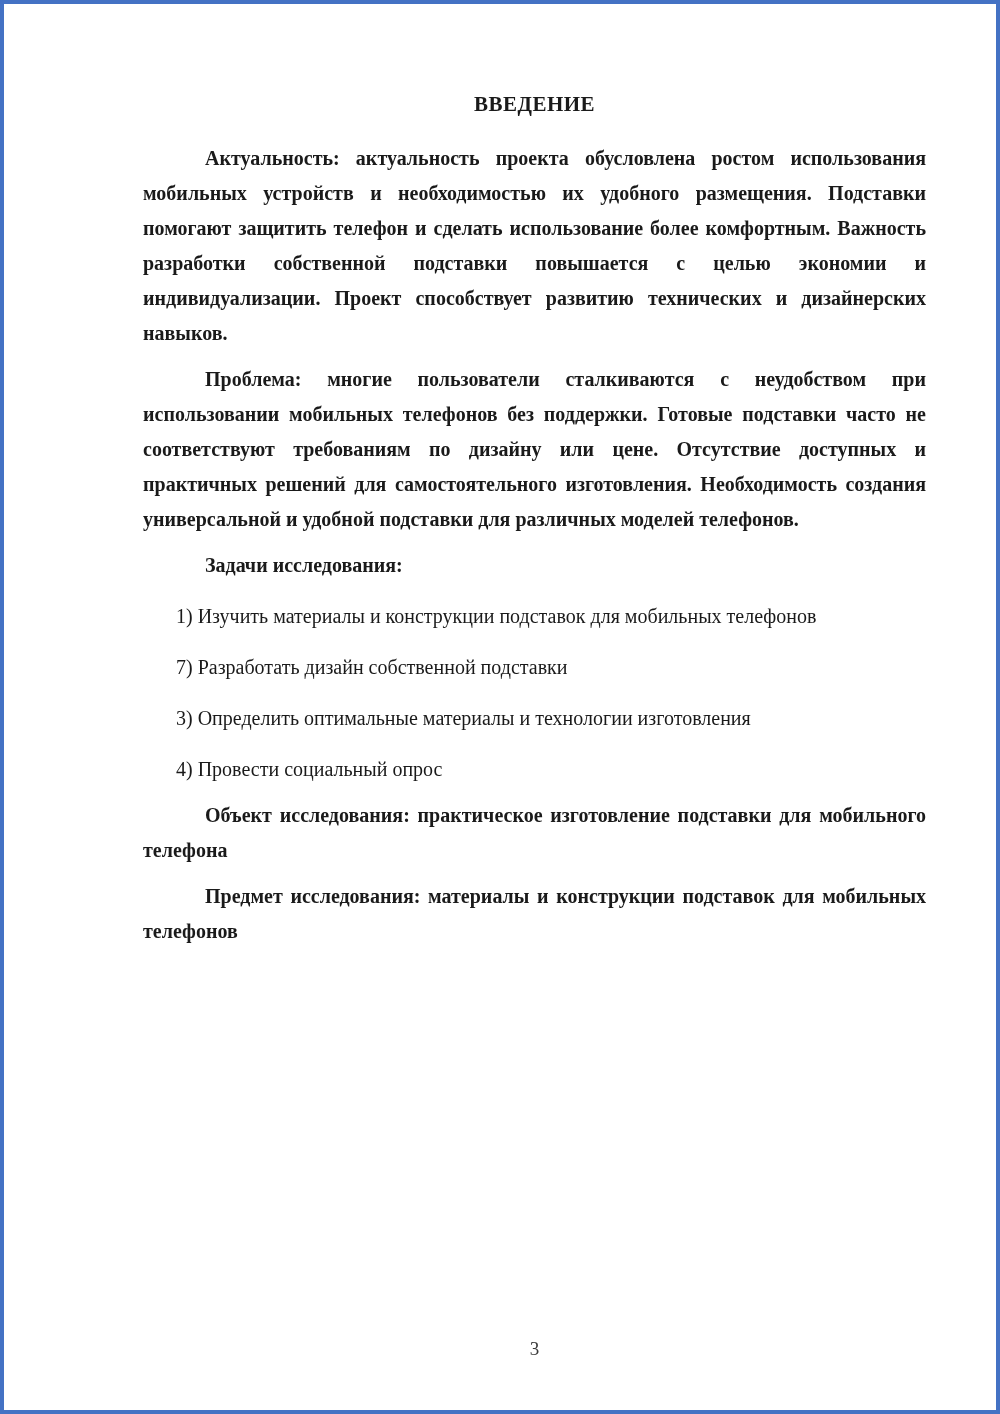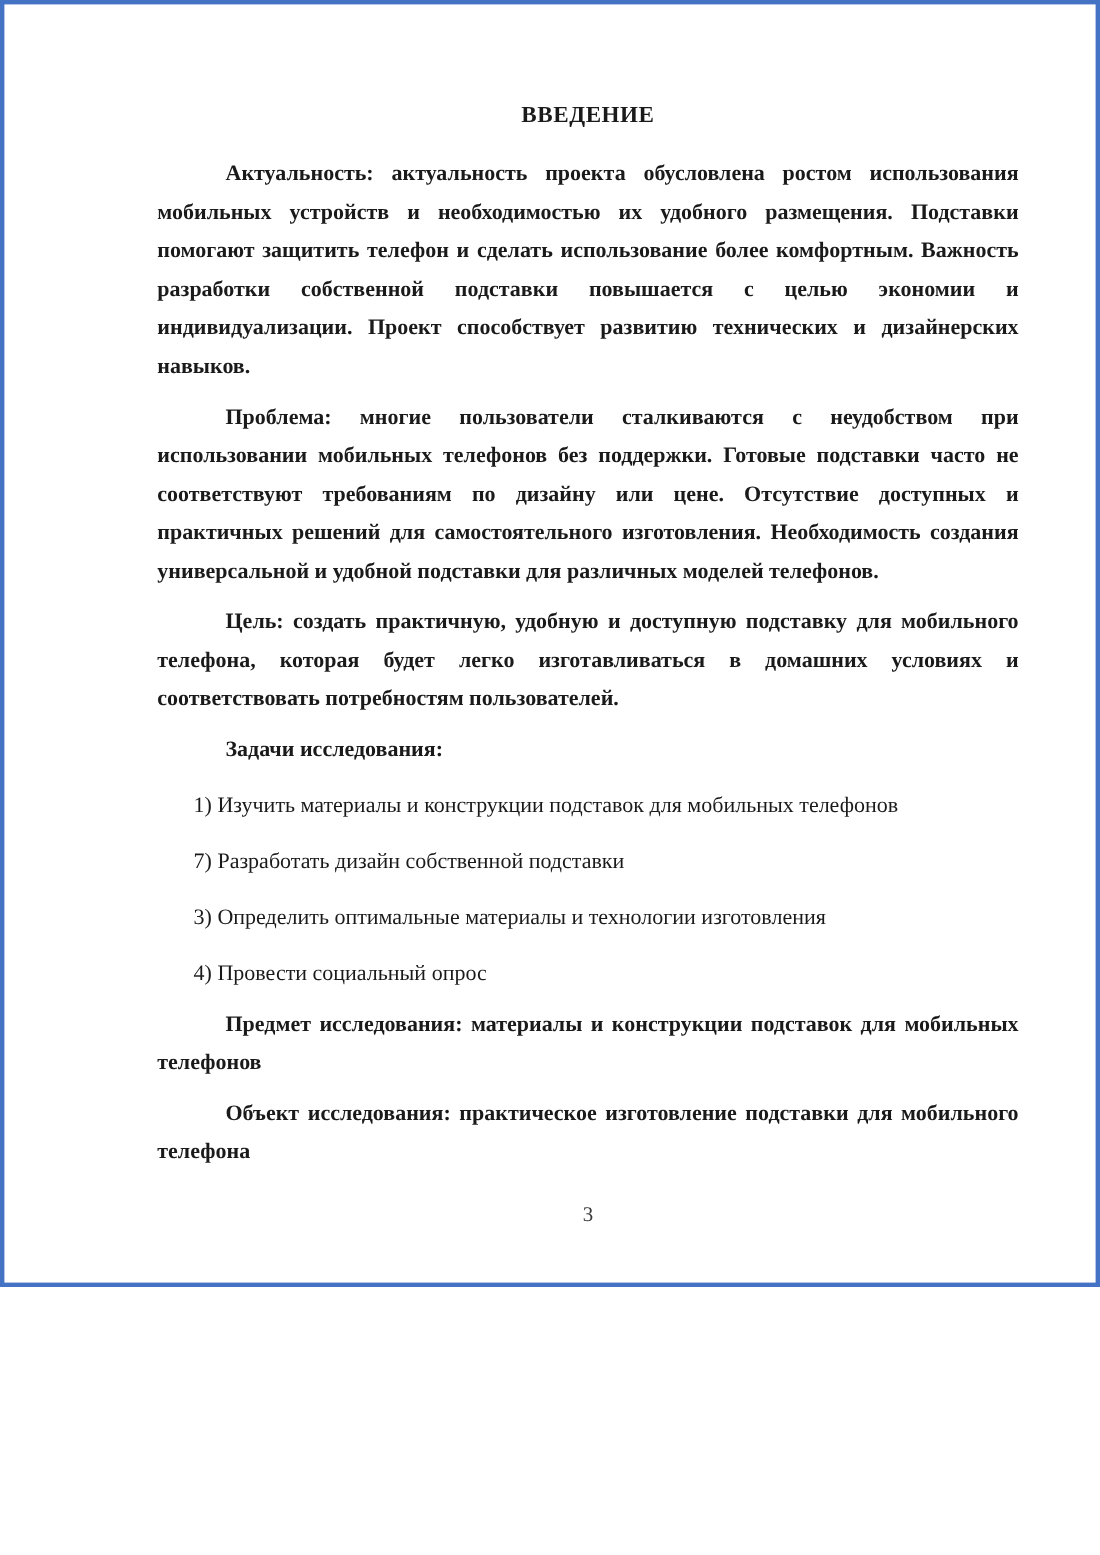--- a/index.html
+++ b/index.html
@@ -3,21 +3,21 @@
 <meta charset="utf-8">
 <style>
   html, body {
     margin: 0;
     padding: 0;
     background: #ffffff;
   }
   .page {
     position: relative;
     width: 1000px;
-    height: 1170px;
+    height: 1414px;
     box-sizing: border-box;
     background: #ffffff;
     border: 4px solid #4472c4;
     padding: 88px 70px 40px 139px;
     color: #1a1a1a;
     font-family: "Liberation Serif", "DejaVu Serif", serif;
   }
   .doc-title {
     font-size: 21px;
     font-weight: bold;
@@ -54,33 +54,32 @@
 <body>
 
 <div class="page">
 
   <h1 class="doc-title">ВВЕДЕНИЕ</h1>
 
   <p class="para">Актуальность: актуальность проекта обусловлена ростом использования мобильных устройств и необходимостью их удобного размещения. Подставки помогают защитить телефон и сделать использование более комфортным. Важность разработки собственной подставки повышается с целью экономии и индивидуализации. Проект способствует развитию технических и дизайнерских навыков.</p>
 
   <p class="para">Проблема: многие пользователи сталкиваются с неудобством при использовании мобильных телефонов без поддержки. Готовые подставки часто не соответствуют требованиям по дизайну или цене. Отсутствие доступных и практичных решений для самостоятельного изготовления. Необходимость создания универсальной и удобной подставки для различных моделей телефонов.</p>
 
-  <p class="para">Цель: создать практичную, удобную и доступную подставку для мобильного телефона, которая будет легко изготавливаться в домашних условиях и соответствовать потребностям пользователей.</p>
 
   <p class="para">Задачи исследования:</p>
 
   <p class="task">1) Изучить материалы и конструкции подставок для мобильных телефонов</p>
 
   <p class="task">7) Разработать дизайн собственной подставки</p>
 
   <p class="task">3) Определить оптимальные материалы и технологии изготовления</p>
 
   <p class="task">4) Провести социальный опрос</p>
 
 
+  <p class="para">Объект исследования: практическое изготовление подставки для мобильного телефона</p>
+
   <p class="para">Предмет исследования: материалы и конструкции подставок для мобильных телефонов</p>
-
-  <p class="para">Объект исследования: практическое изготовление подставки для мобильного телефона</p>
 
 
   <div class="page-number">3</div>
 
 </div>
 
 </body></html>

